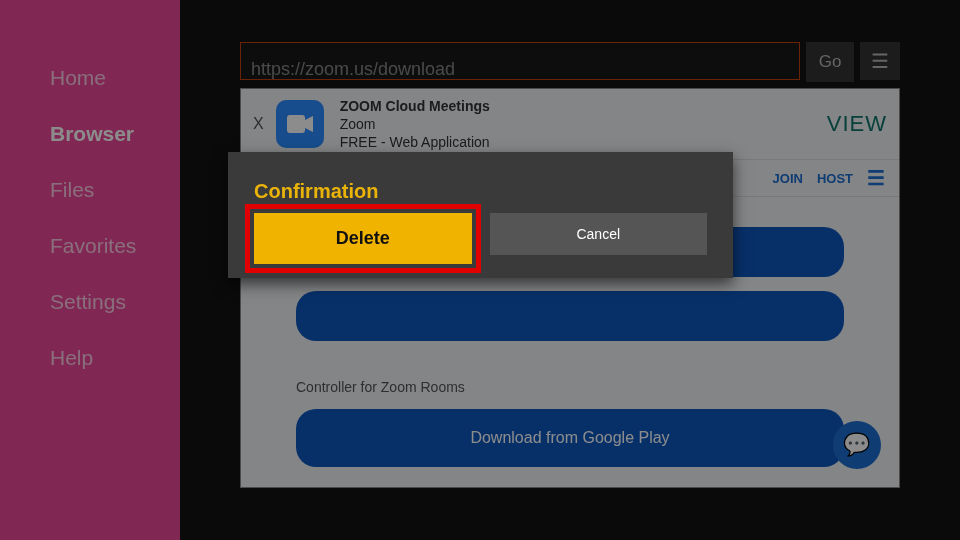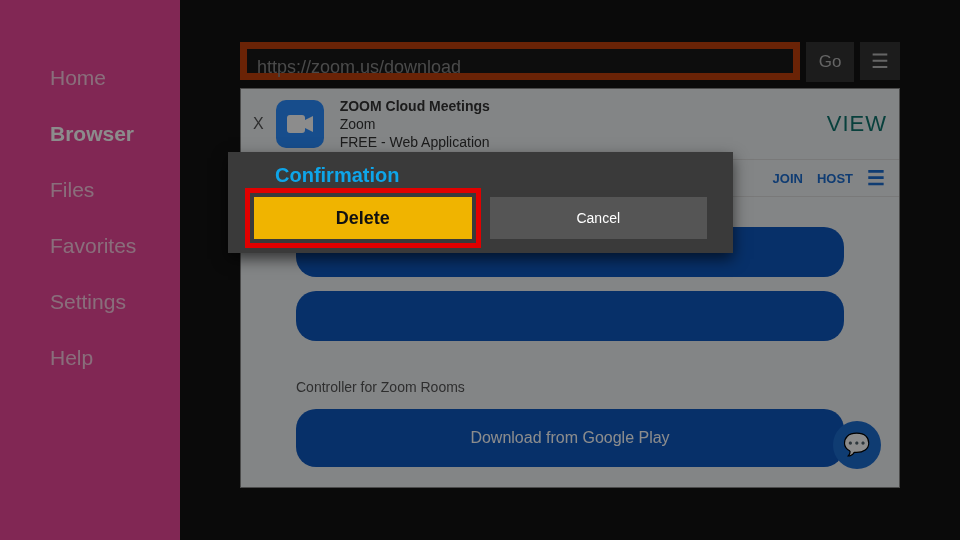--- a/index.html
+++ b/index.html
@@ -34,23 +34,23 @@
   .urlbar {
     position: absolute;
     left: 60px; top: 42px;
     width: 660px; height: 38px;
     display: flex;
     gap: 6px;
   }
   .url-input {
     flex: 1; height: 38px;
     background: #181818;
-    border: 7px solid #c2410c;
+    border: 1px solid #c2410c;
     color: #888;
-    padding: 0 10px;
+    padding: 8px 10px;
     font-size: 18px;
     line-height: 36px;
   }
   .go-btn {
     width: 48px; height: 40px;
     background: #333;
     color: #b8b8b8;
     font-size: 17px;
     display: flex; align-items: center; justify-content: center;
     cursor: pointer;
@@ -145,38 +145,37 @@
     position: absolute;
     left: 228px; top: 152px;
     width: 505px;
     background: #3a3a3a;
     color: #eee;
     box-shadow: 0 6px 14px rgba(0,0,0,0.6);
     padding-bottom: 14px;
   }
   .dialog-title {
     font-size: 20px; font-weight: bold;
-    padding: 12px 26px 10px;
-    color: #0ea5e9;
-    margin-left: 21px;
+    padding: 28px 26px 10px;
+    color: #eab308;
   }
   .dialog-msg {
     font-size: 15px; color: #ddd;
     padding: 30px 26px 28px;
   }
   .dialog-buttons {
     display: flex; gap: 18px;
     padding: 0 26px;
   }
   .btn-delete {
     flex: 1;
     background: #f0b400;
     color: #111;
     font-size: 18px; font-weight: bold;
-    height: 42px;
+    height: 51px;
     display: flex; align-items: center; justify-content: center;
     cursor: pointer;
     outline: 5px solid #e10000;
     outline-offset: 4px;
   }
   .btn-cancel {
     flex: 1;
     background: #555;
     color: #fff;
     font-size: 14px;

